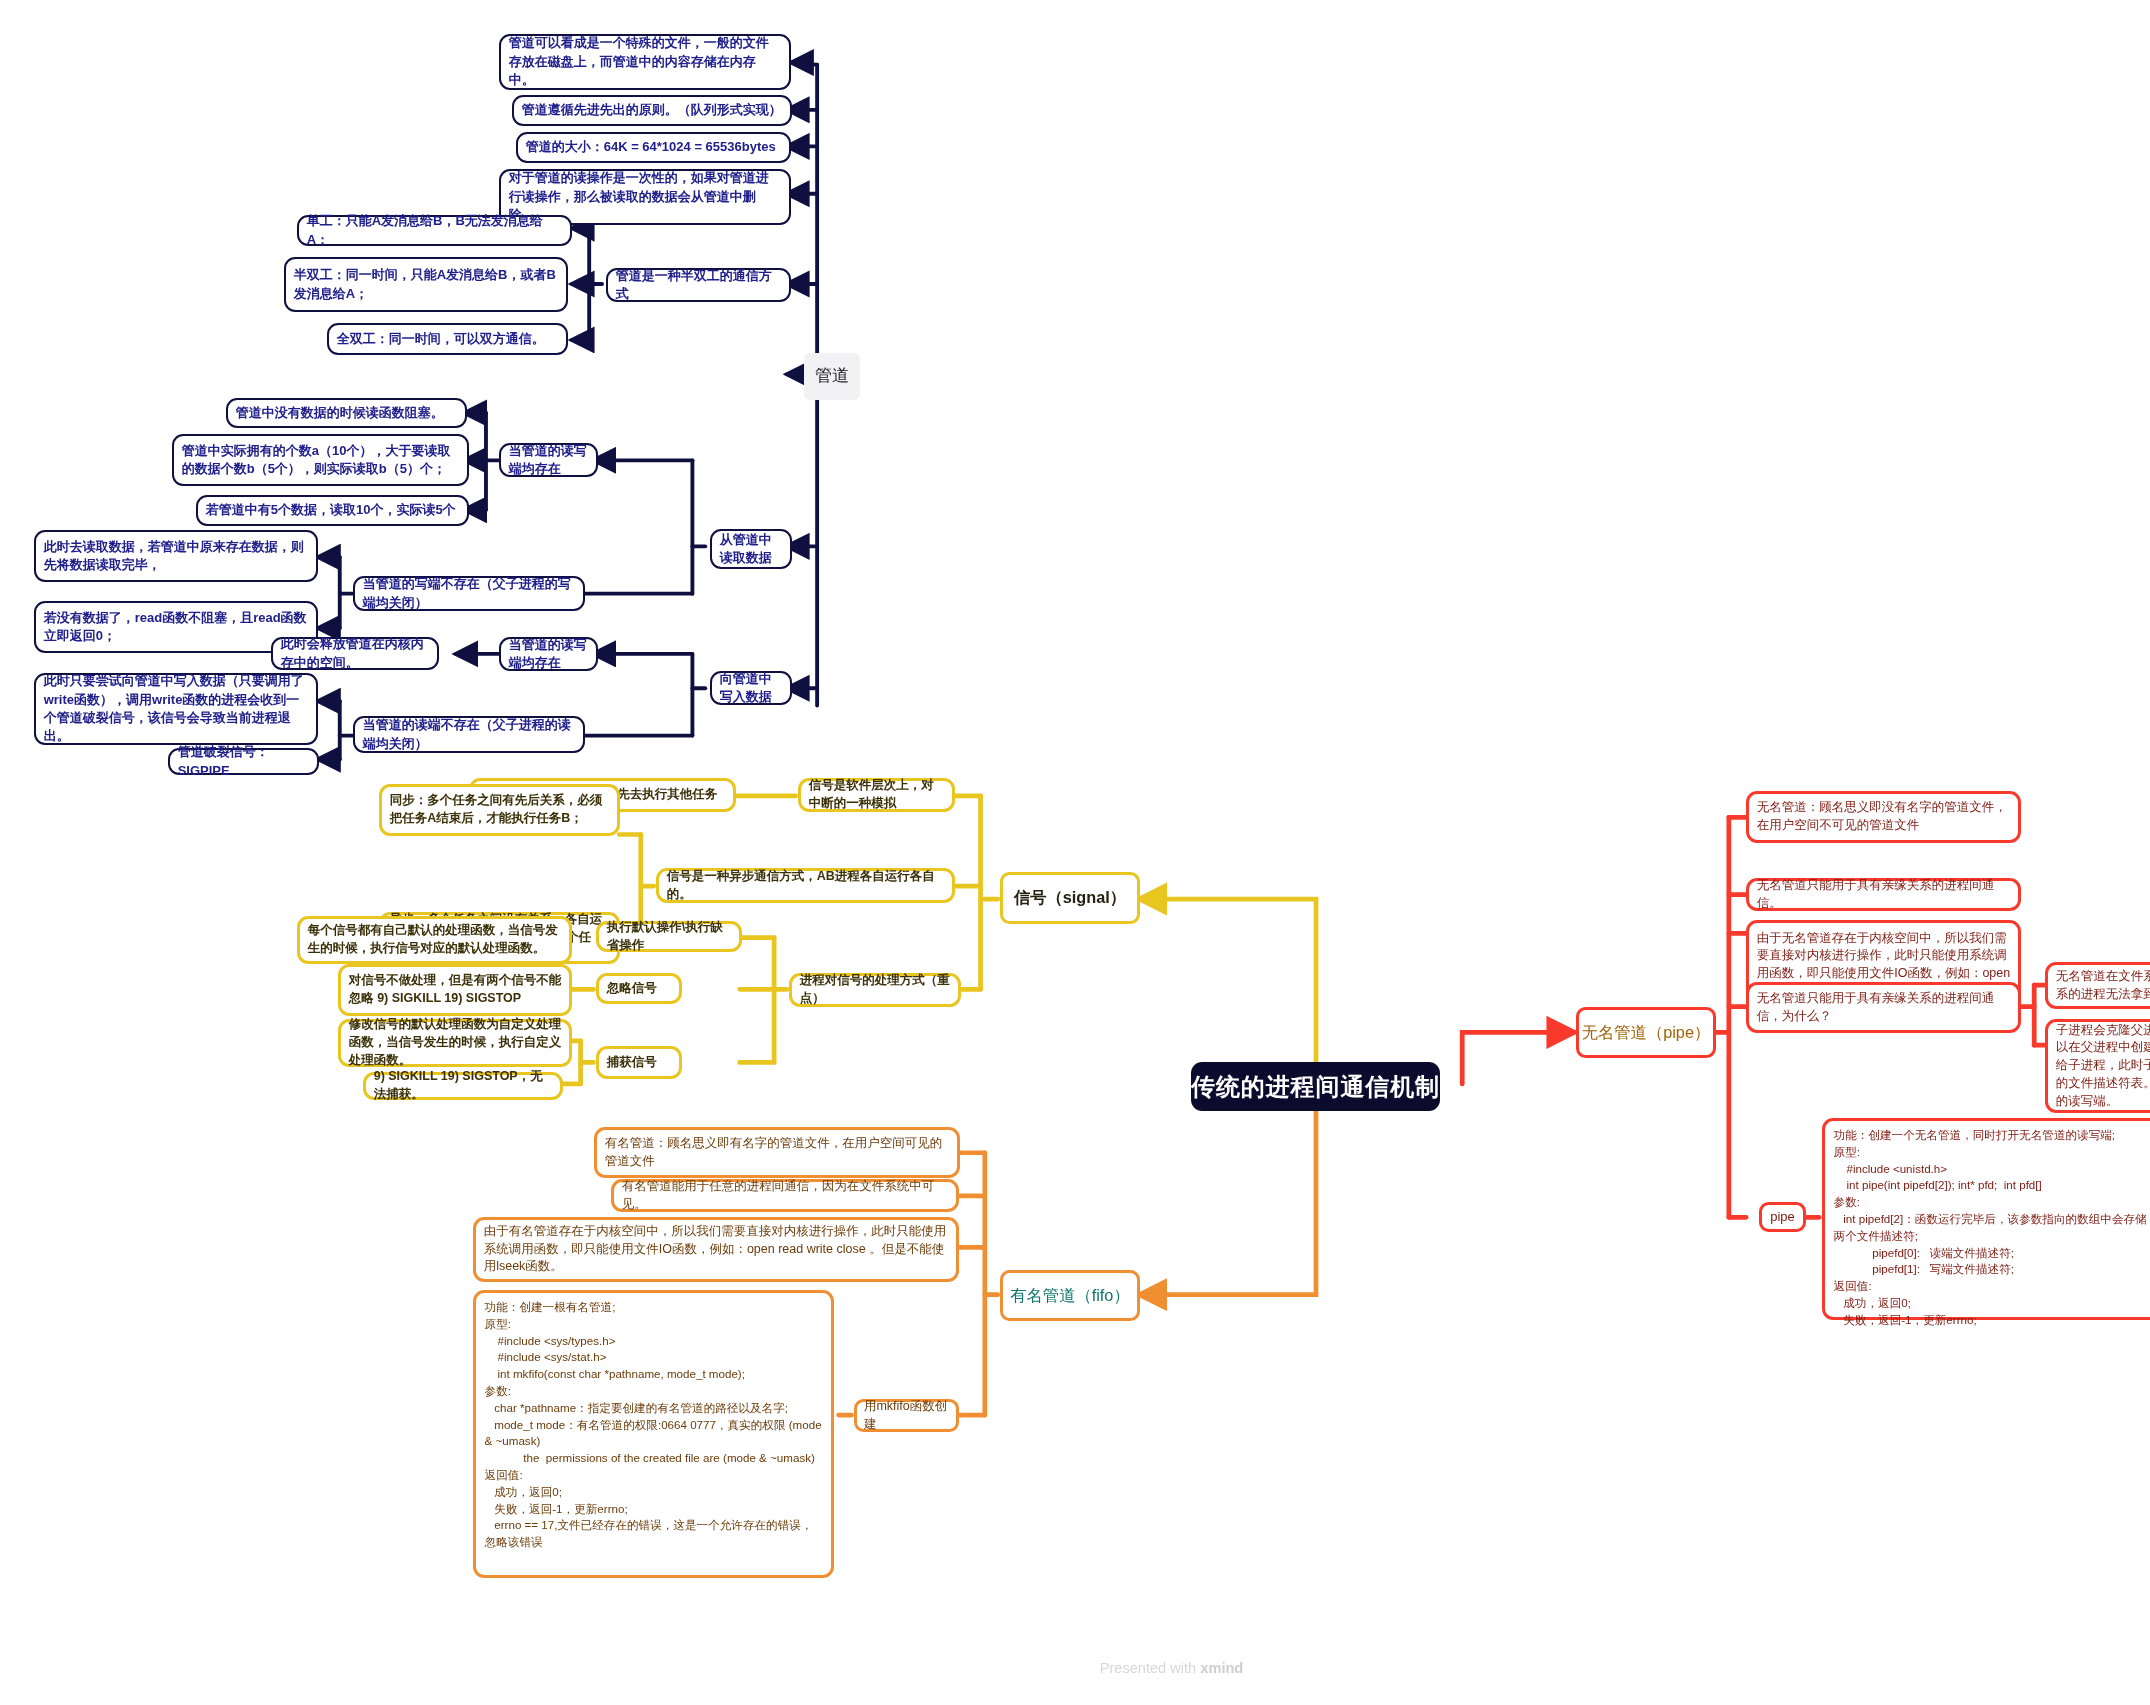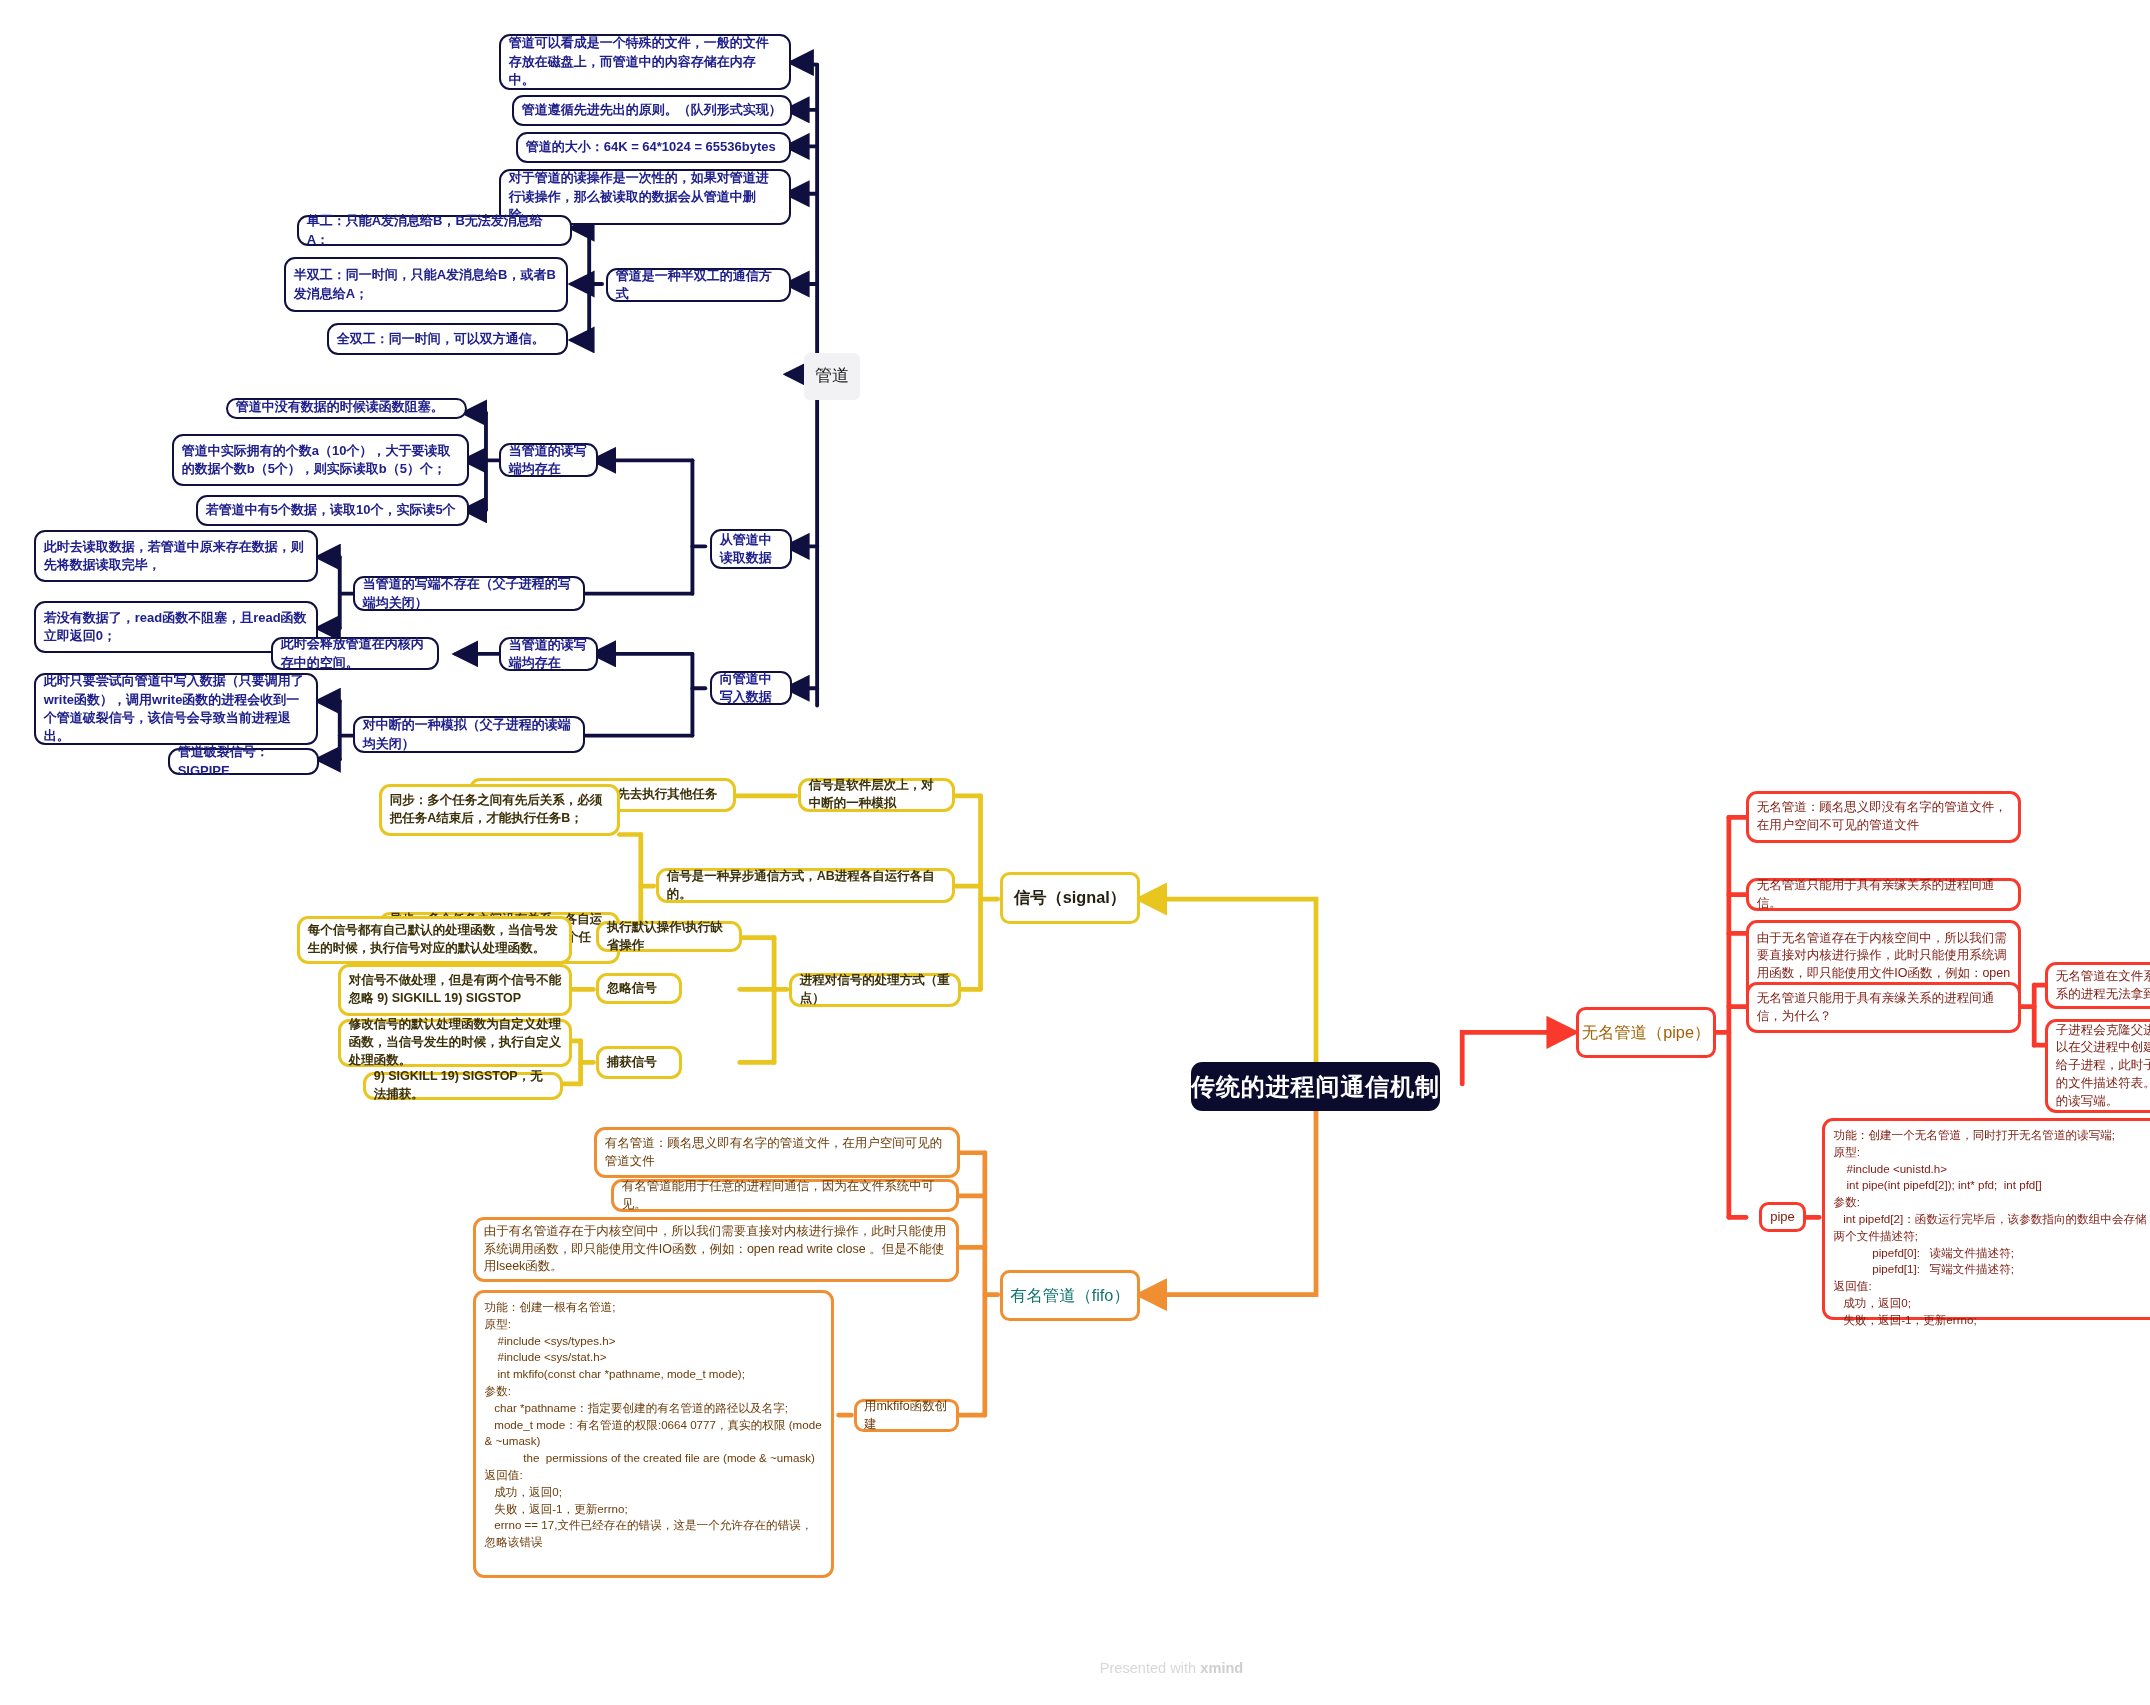--- a/index.html
+++ b/index.html
@@ -302,39 +302,39 @@
 
   <div class="node navy" style="left:284px;top:257px;width:284px;height:55px;">半双工：同一时间，只能A发消息给B，或者B发消息给A；</div>
 
   <div class="node navy" style="left:327px;top:323px;width:241px;height:32px;">全双工：同一时间，可以双方通信。</div>
 
 
   <div class="node navy" style="left:710px;top:529px;width:82px;height:40px;">从管道中读取数据</div>
 
   <div class="node navy" style="left:499px;top:443px;width:99px;height:34px;">当管道的读写端均存在</div>
 
-  <div class="node navy" style="left:226px;top:398px;width:241px;height:21px;font-family:Liberation Mono, monospace;">管道中没有数据的时候读函数阻塞。</div>
+  <div class="node navy" style="left:226px;top:398px;width:241px;height:30px;">管道中没有数据的时候读函数阻塞。</div>
 
   <div class="node navy" style="left:172px;top:434px;width:297px;height:52px;">管道中实际拥有的个数a（10个），大于要读取的数据个数b（5个），则实际读取b（5）个；</div>
 
   <div class="node navy" style="left:196px;top:495px;width:273px;height:31px;">若管道中有5个数据，读取10个，实际读5个</div>
 
   <div class="node navy" style="left:353px;top:576px;width:232px;height:35px;">当管道的写端不存在（父子进程的写端均关闭）</div>
 
   <div class="node navy" style="left:34px;top:530px;width:284px;height:52px;">此时去读取数据，若管道中原来存在数据，则先将数据读取完毕，</div>
 
   <div class="node navy" style="left:34px;top:601px;width:284px;height:52px;">若没有数据了，read函数不阻塞，且read函数立即返回0；</div>
 
   <div class="node navy" style="left:710px;top:671px;width:82px;height:34px;">向管道中写入数据</div>
 
   <div class="node navy" style="left:499px;top:637px;width:99px;height:34px;">当管道的读写端均存在</div>
 
   <div class="node navy" style="left:271px;top:637px;width:168px;height:33px;">此时会释放管道在内核内存中的空间。</div>
 
-  <div class="node navy" style="left:353px;top:716px;width:232px;height:37px;">对中断的一种模拟（父子进程的读端均关闭）</div>
+  <div class="node navy" style="left:353px;top:716px;width:232px;height:37px;">当管道的读端不存在（父子进程的读端均关闭）</div>
 
   <div class="node navy" style="left:34px;top:673px;width:284px;height:72px;">此时只要尝试向管道中写入数据（只要调用了write函数），调用write函数的进程会收到一个管道破裂信号，该信号会导致当前进程退出。</div>
 
   <div class="node navy" style="left:168px;top:748px;width:151px;height:27px;">管道破裂信号：SIGPIPE</div>
 
   <div class="node yellow-root" style="left:1000px;top:872px;width:140px;height:52px;">信号（signal）</div>
 
   <div class="node yellow" style="left:798px;top:778px;width:157px;height:34px;">信号是软件层次上，对中断的一种模拟</div>
 
   <div class="node yellow" style="left:469px;top:778px;width:267px;height:34px;">中断：暂停当前的任务，先去执行其他任务</div>

